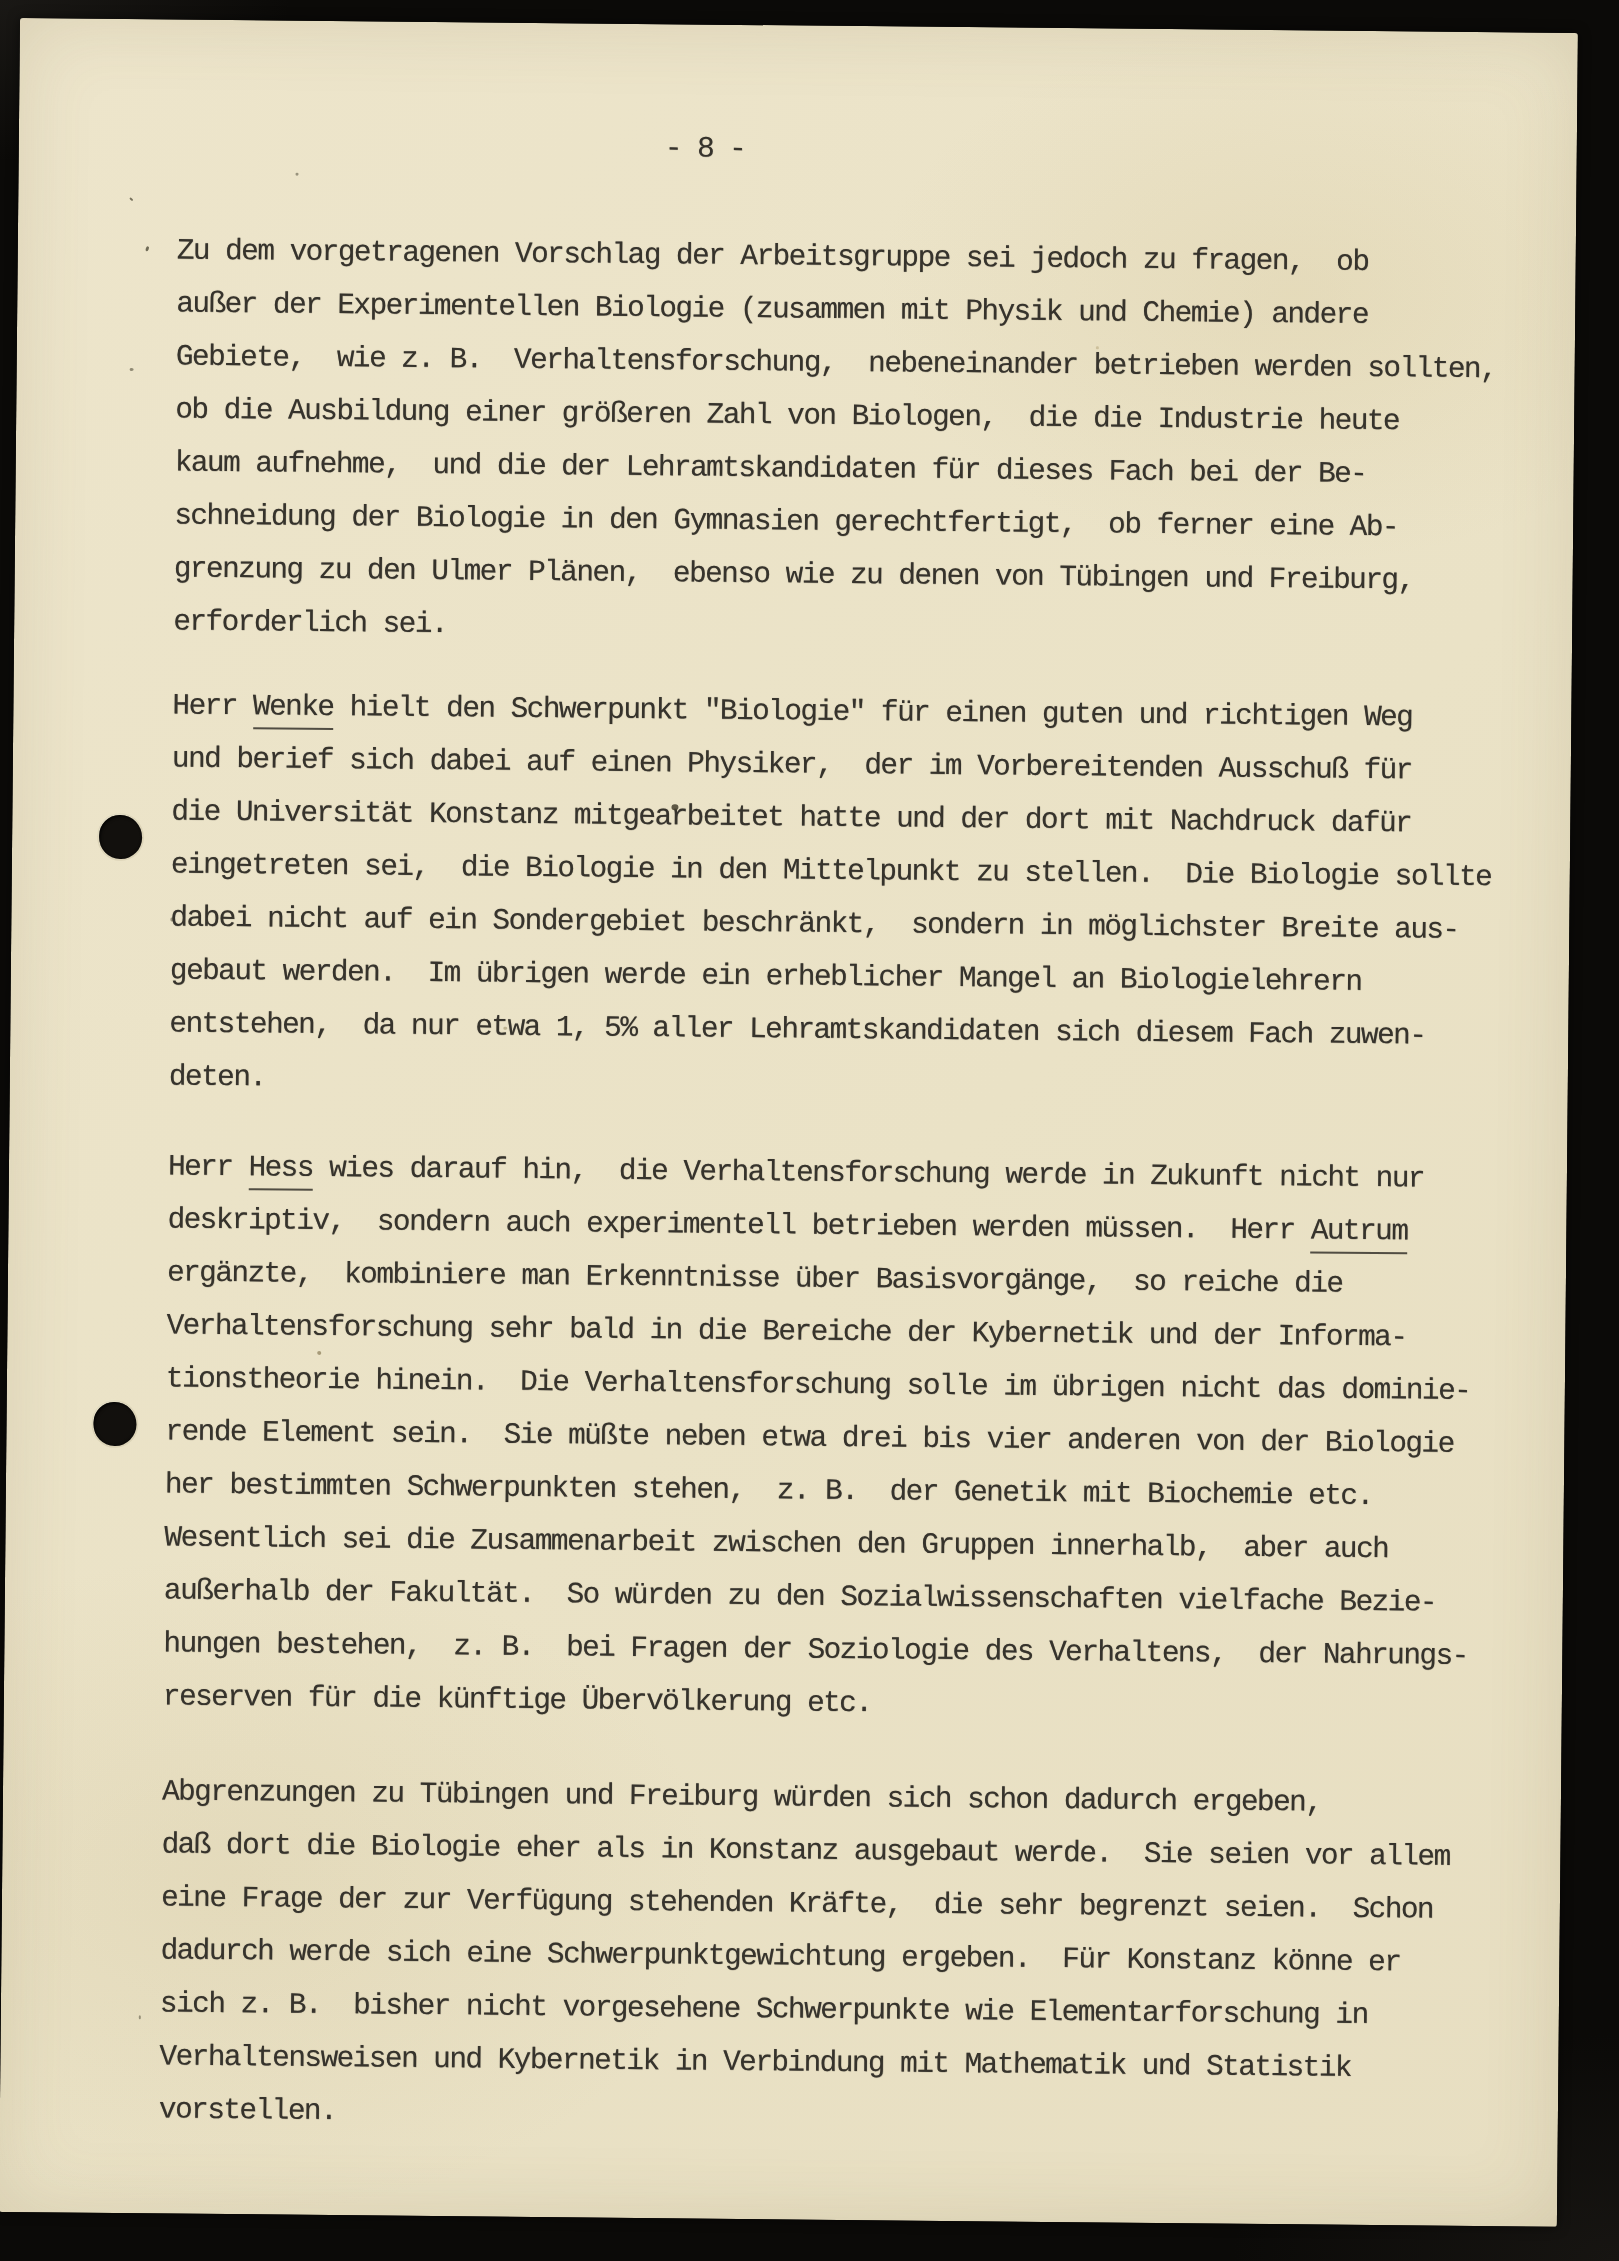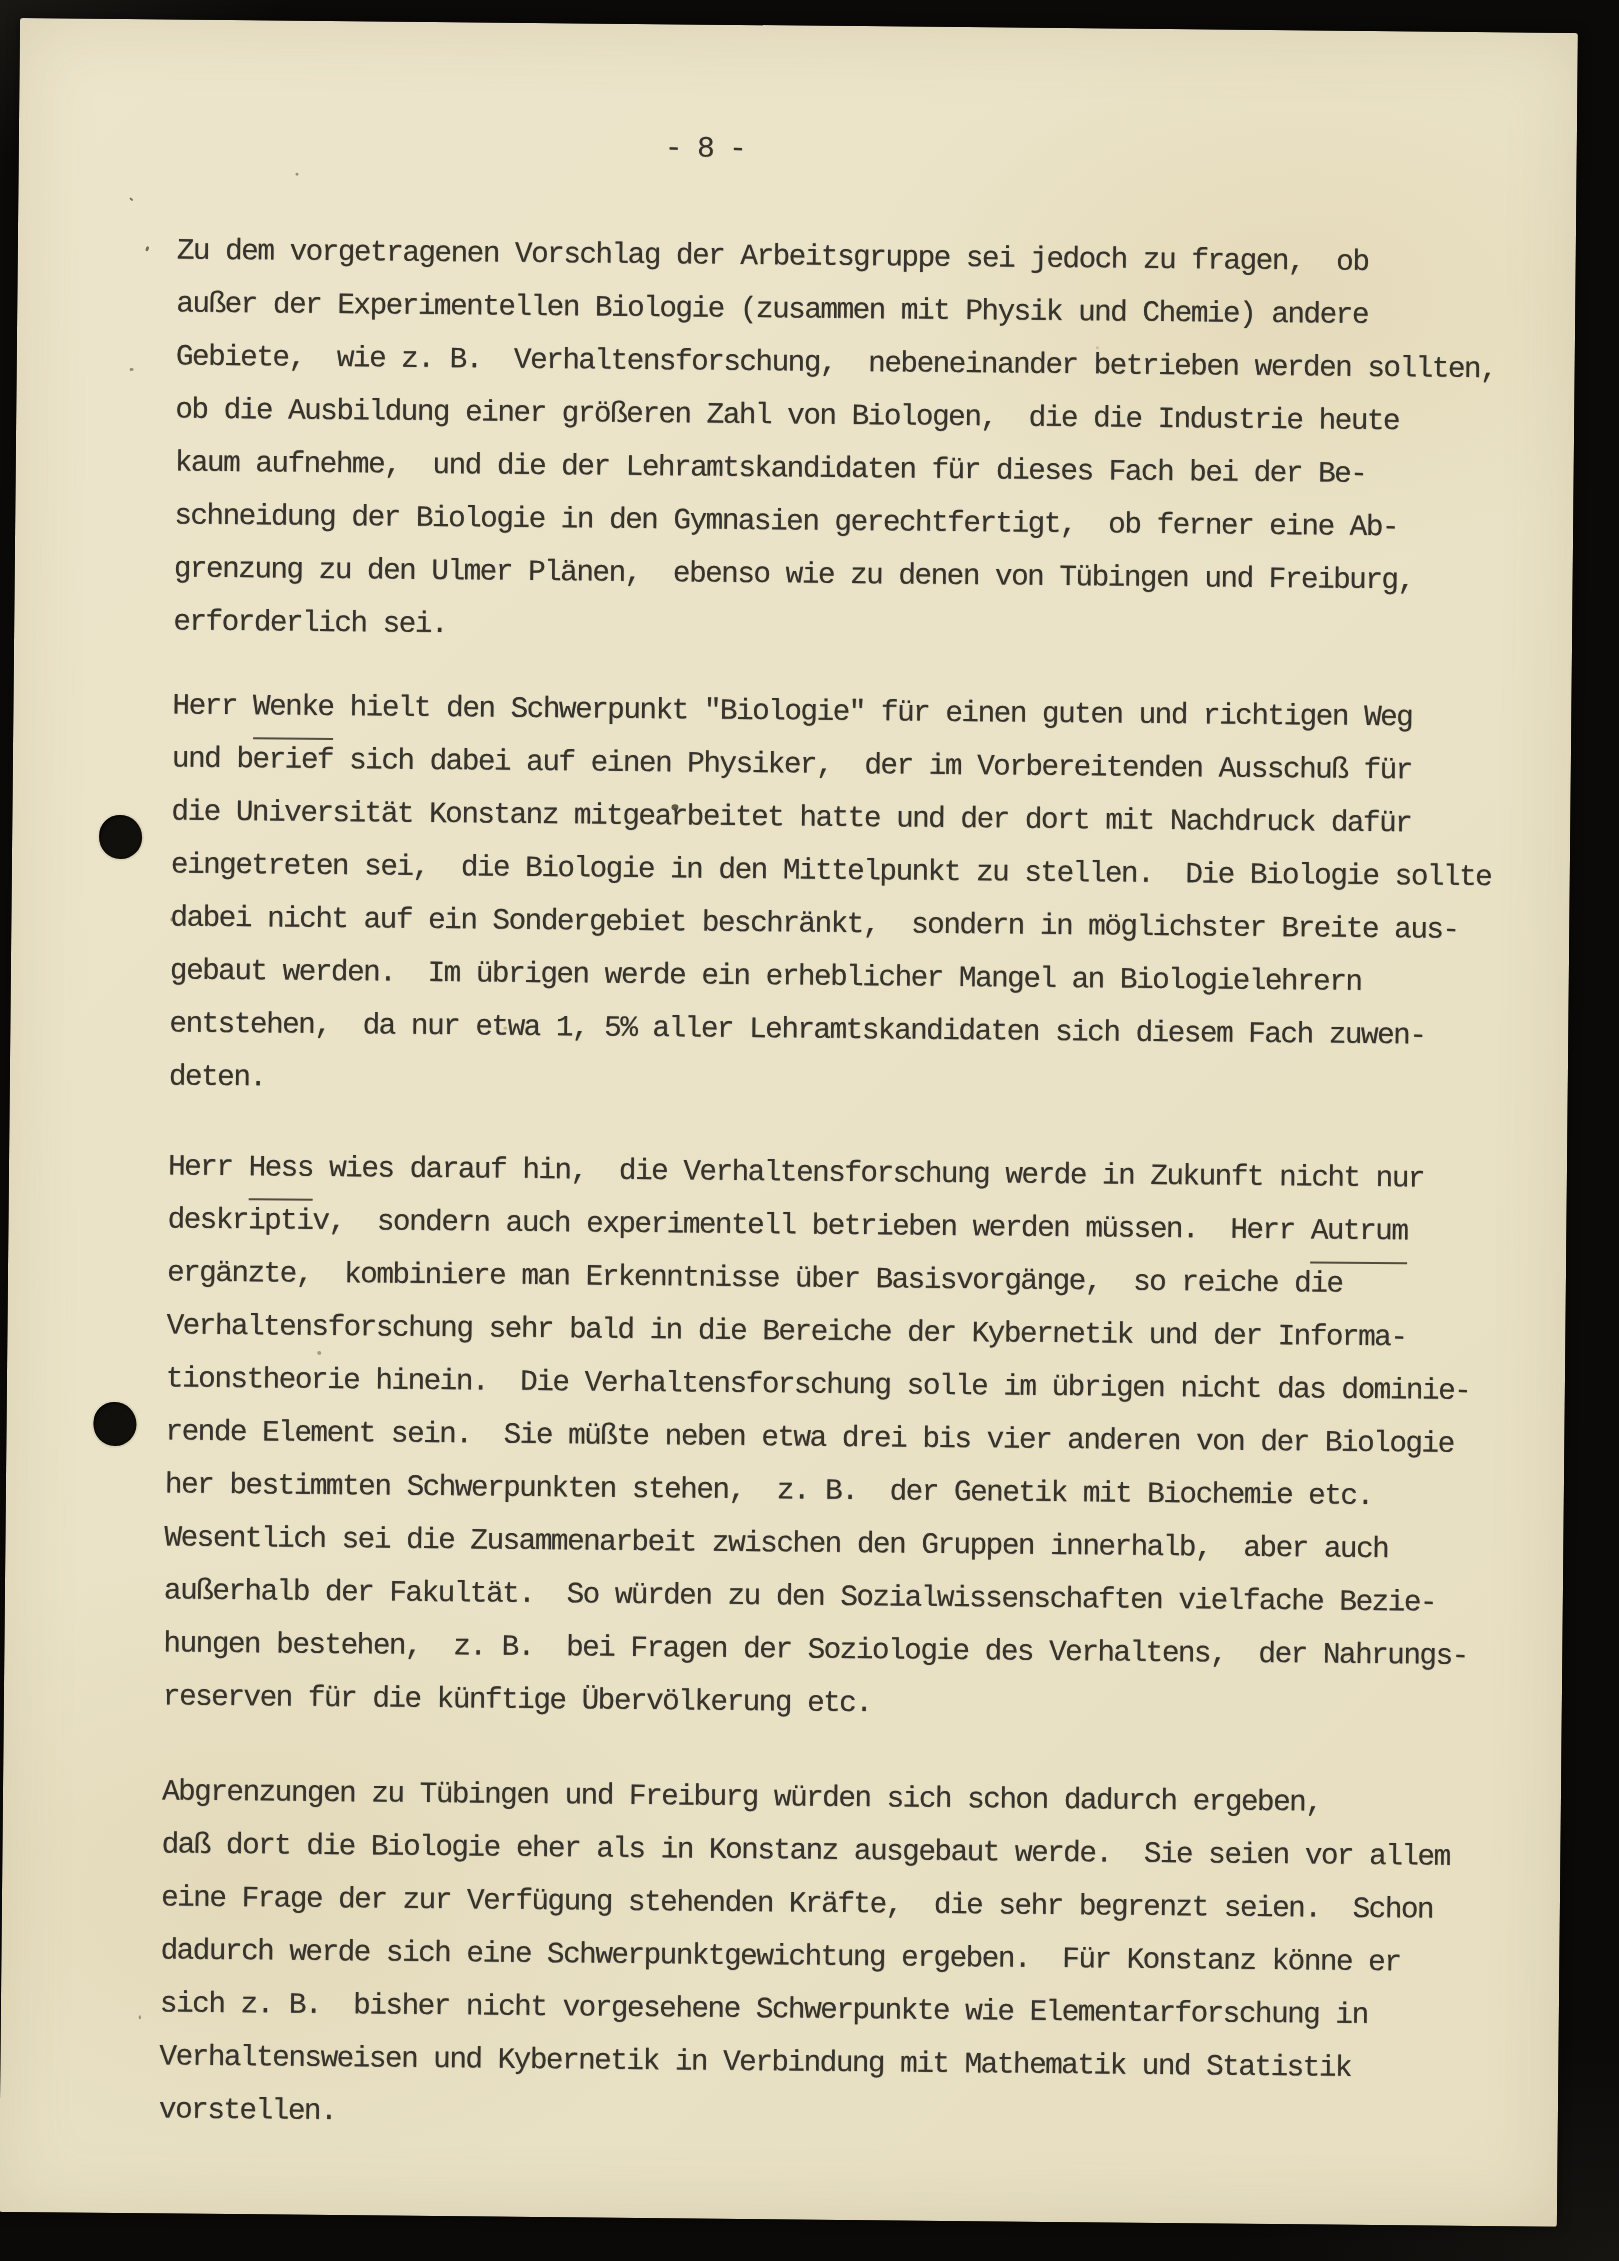--- a/index.html
+++ b/index.html
@@ -54,21 +54,21 @@
   }
   .doc-body { position: absolute; inset: 0; }
   .para { position: absolute; left: 159px; }
   .para-1 { top: 205px; }
   .para-2 { top: 660px; }
   .para-3 { top: 1121px; }
   .para-4 { top: 1746px; }
   .line { display: block; height: 53px; line-height: 53px; }
   .line .u {
     border-bottom: 2.8px solid rgba(54,51,44,0.85);
-    padding-bottom: 14px;
+    padding-bottom: 4px;
   }
   .hole {
     position: absolute;
     width: 43px;
     height: 44px;
     background: radial-gradient(circle at 45% 45%, #12100d 60%, #060504 100%);
     border-radius: 48% 52% 50% 50%;
     box-shadow:
       inset 1.4px 1.8px 2.8px rgba(0,0,0,0.7),
       0 0 0 1.8px rgba(90, 75, 40, 0.10),

